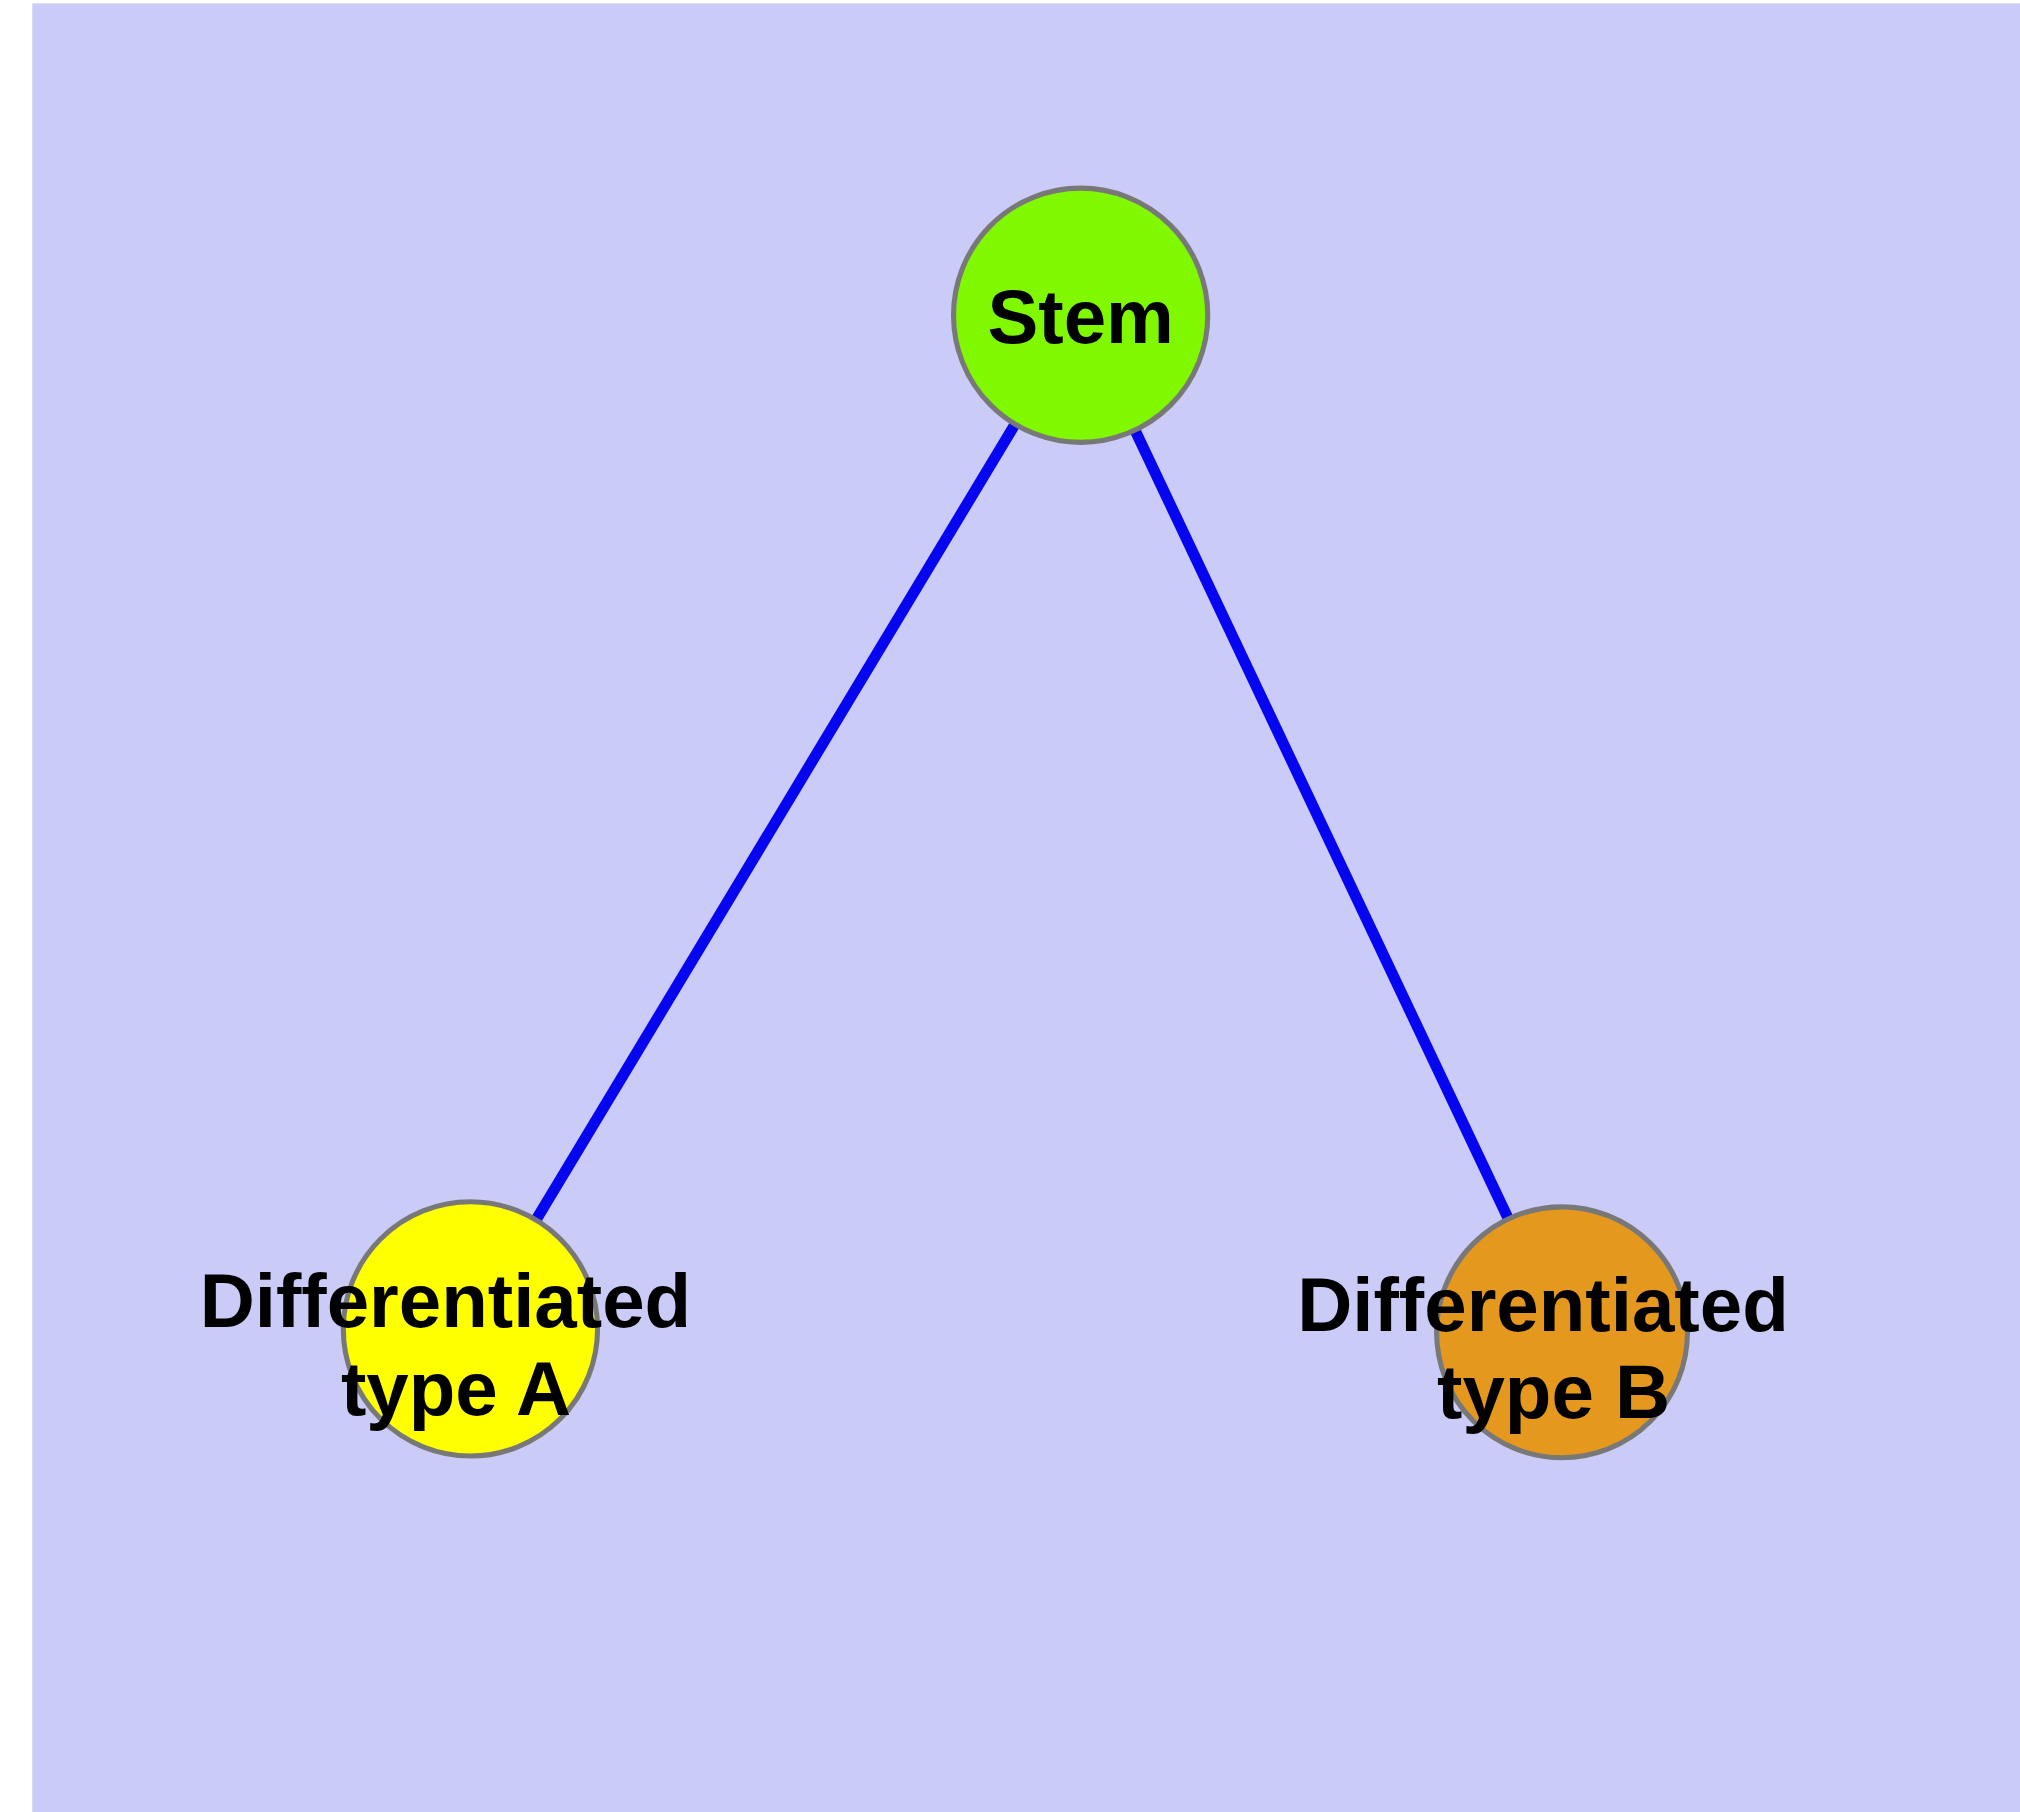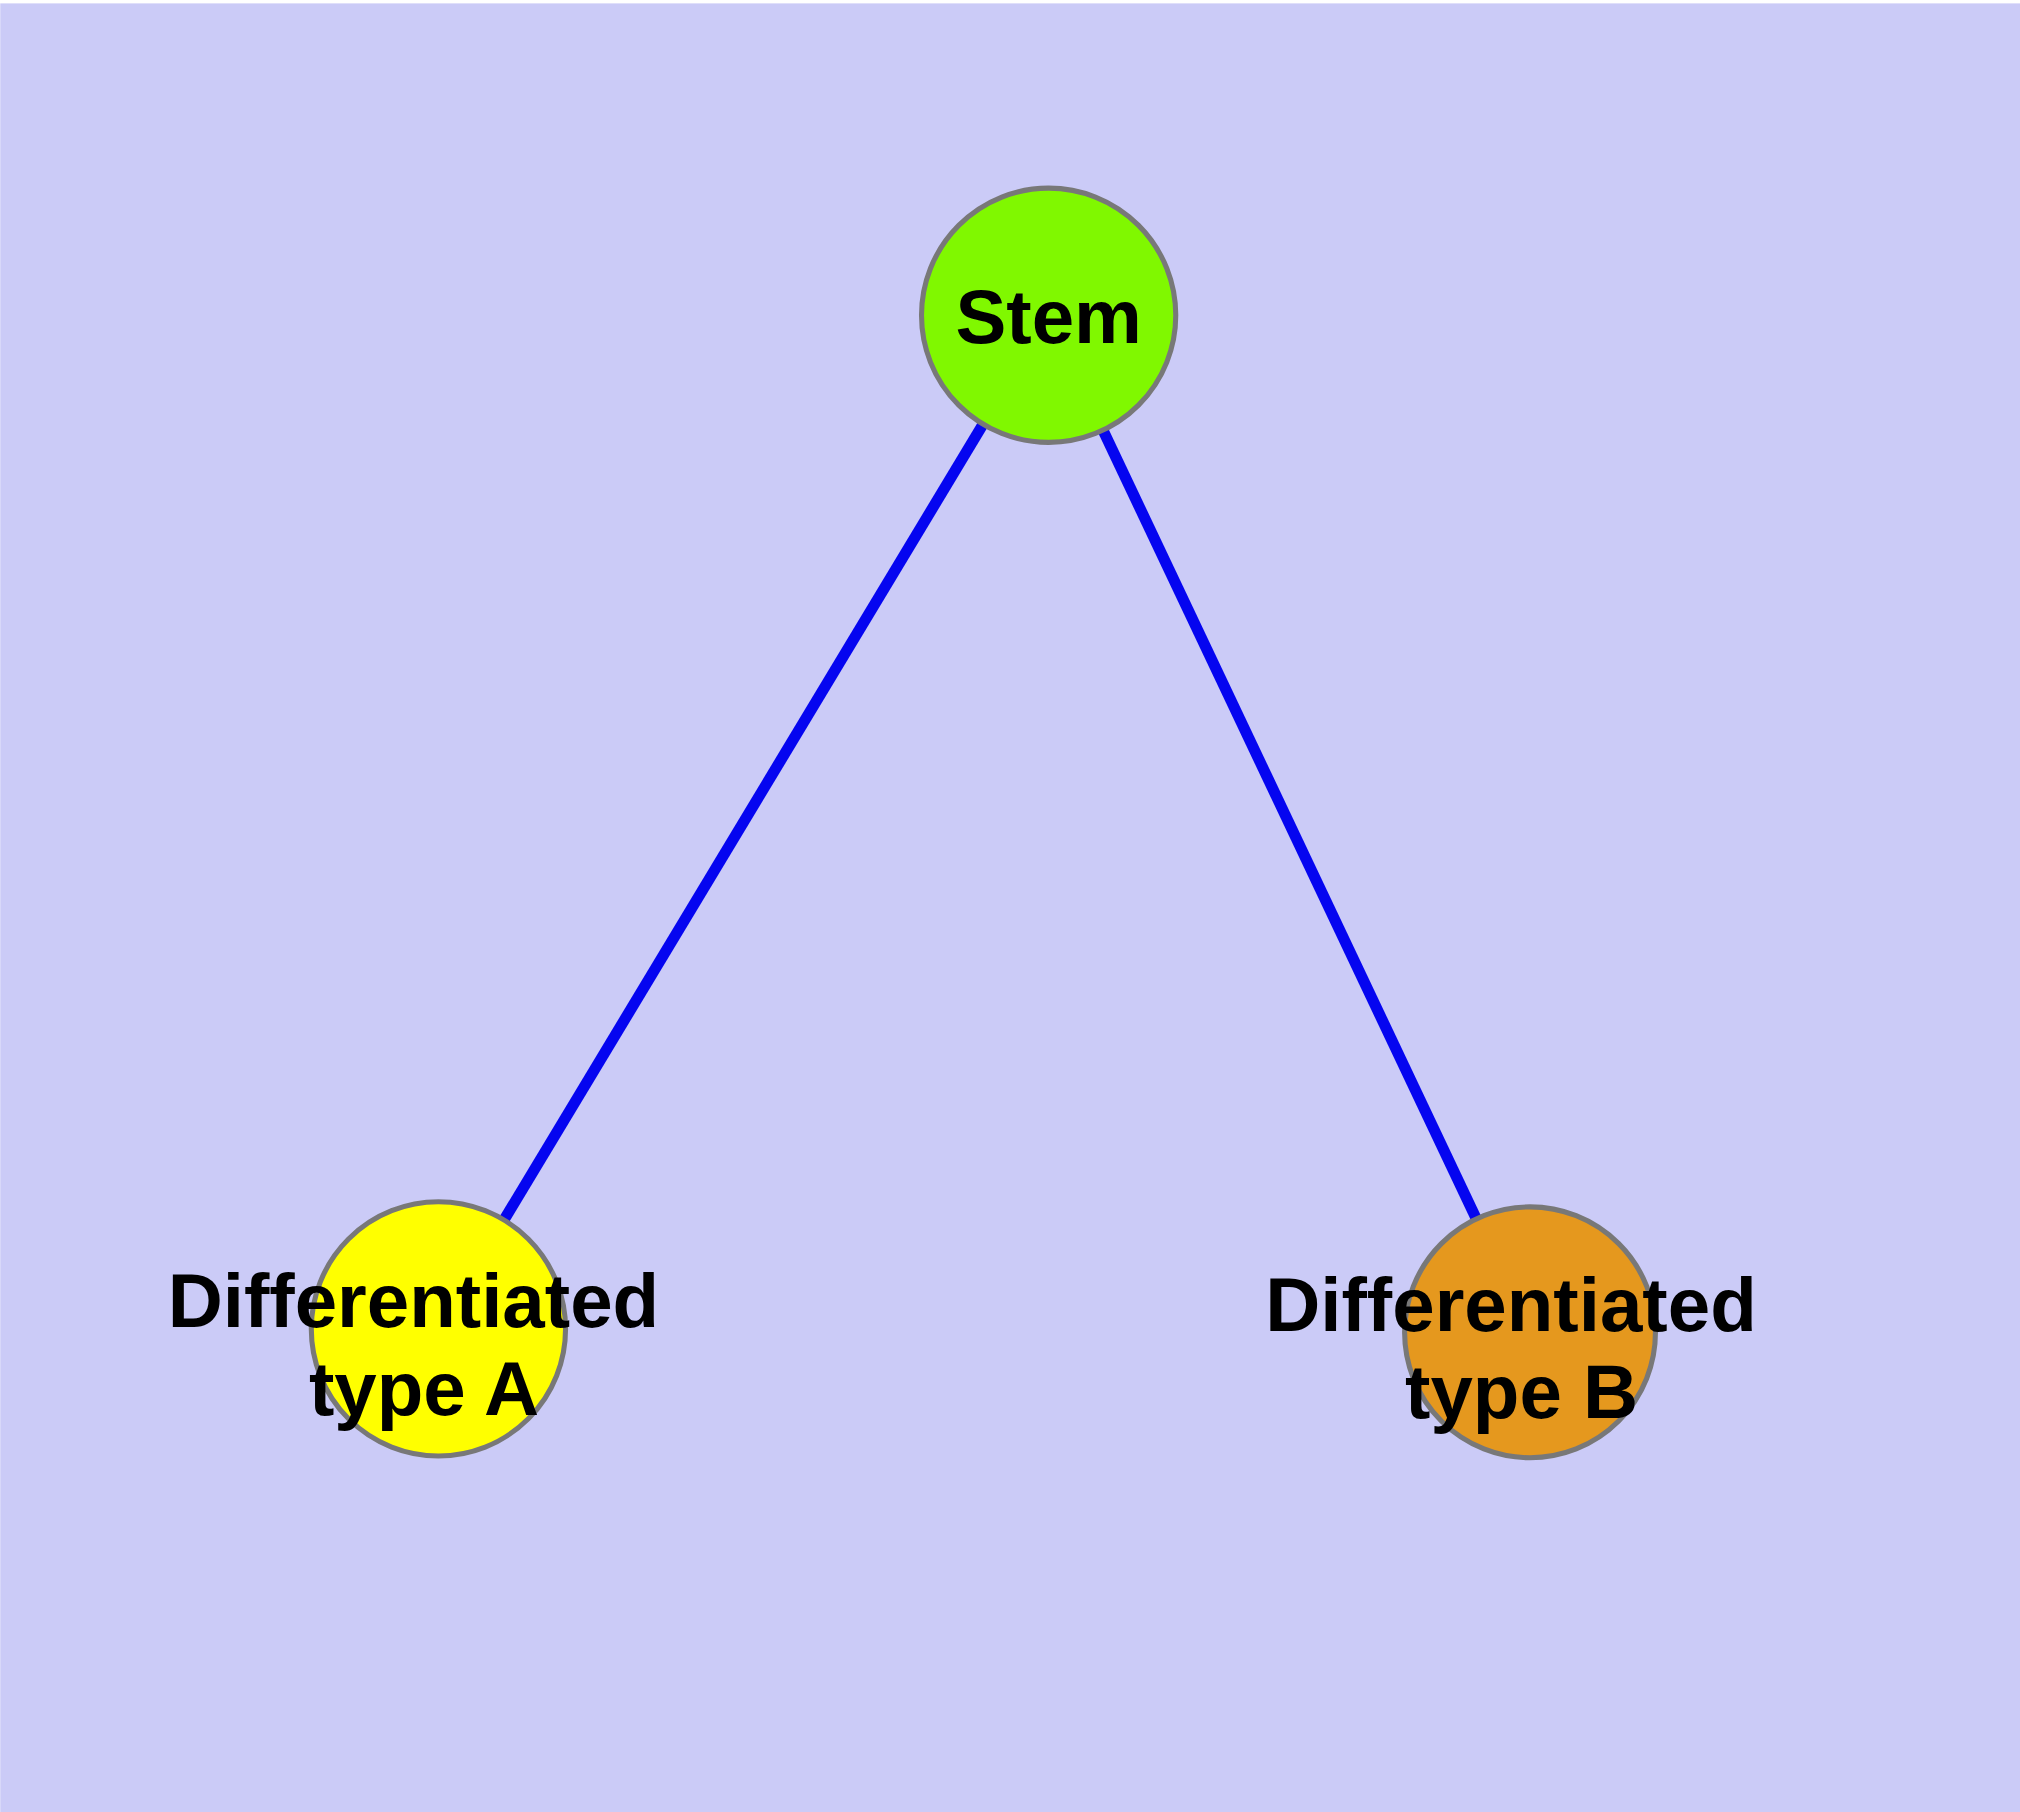--- a/index.html
+++ b/index.html
@@ -7,20 +7,21 @@
     padding: 0;
     background: #ffffff; 
     width: 2021px;
     height: 1812px;
     overflow: hidden;
   }
   .diagram-wrap {
     position: relative;
     width: 1658px;
     height: 1812px;
+    padding-left: 32px;
   }
   svg.graph {
     display: block;
     width: 2021px;
     height: 1812px;
   }
   .edge {
     stroke-width: 13px;
     stroke-linecap: butt;
     fill: none;

